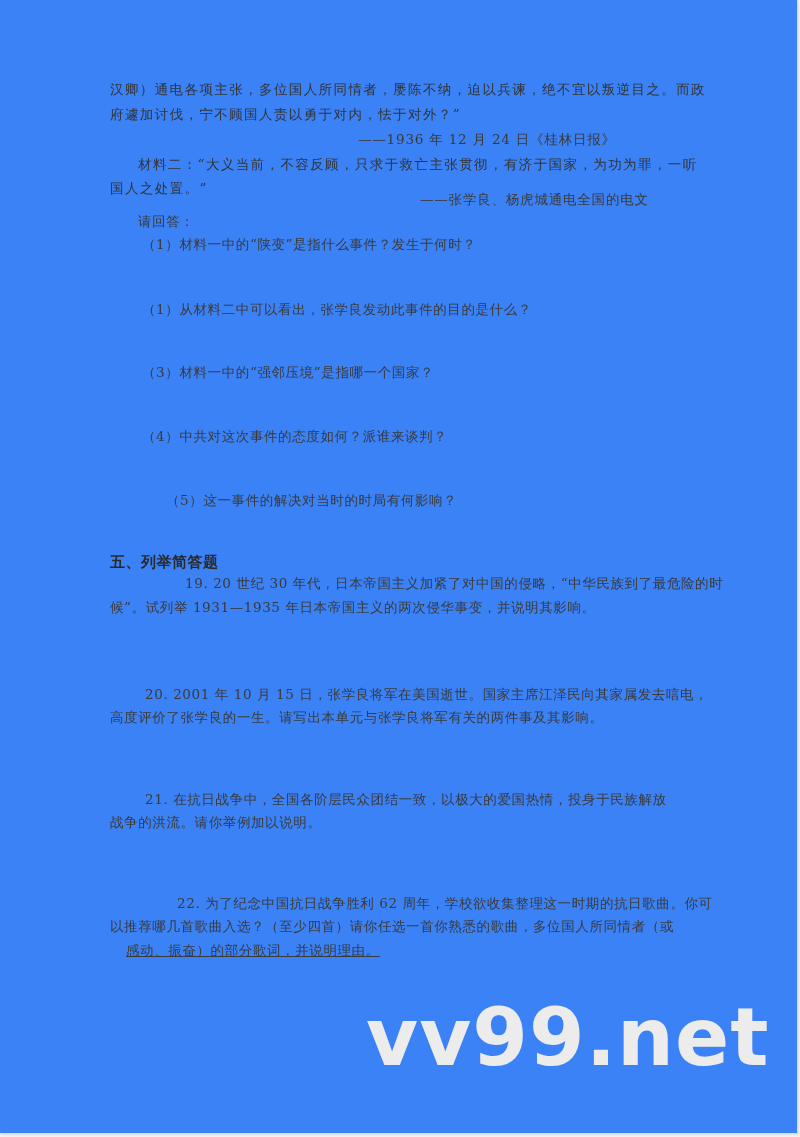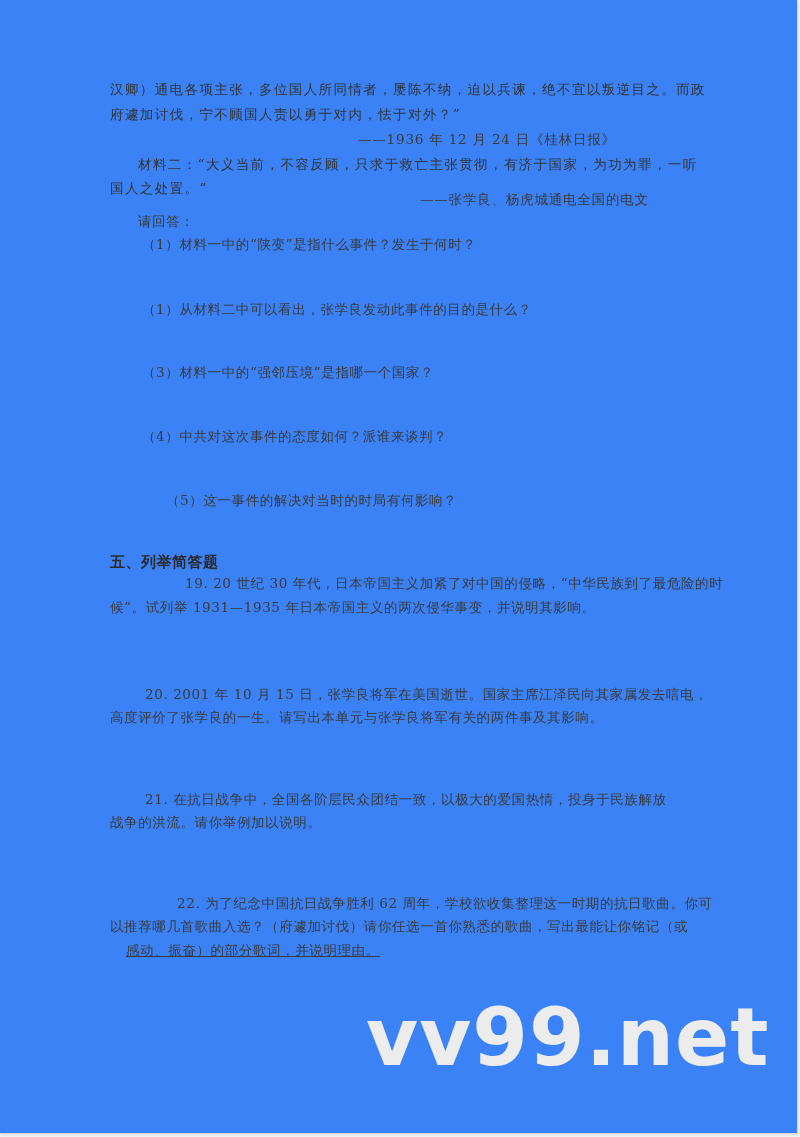--- a/index.html
+++ b/index.html
@@ -89,17 +89,17 @@
   <div class="line" style="left:145px; top:573px;margin-left:40px;">19. 20 世纪 30 年代，日本帝国主义加紧了对中国的侵略，“中华民族到了最危险的时</div>
   <div class="line" style="left:110px; top:597px;">候”。试列举 1931—1935 年日本帝国主义的两次侵华事变，并说明其影响。</div>
 
   <div class="line" style="left:145px; top:684px;">20. 2001 年 10 月 15 日，张学良将军在美国逝世。国家主席江泽民向其家属发去唁电，</div>
   <div class="line" style="left:110px; top:707px;">高度评价了张学良的一生。请写出本单元与张学良将军有关的两件事及其影响。</div>
 
   <div class="line" style="left:145px; top:789px;">21. 在抗日战争中，全国各阶层民众团结一致，以极大的爱国热情，投身于民族解放</div>
   <div class="line" style="left:110px; top:812px;">战争的洪流。请你举例加以说明。</div>
 
   <div class="line" style="left:145px; top:893px;margin-left:32px;">22. 为了纪念中国抗日战争胜利 62 周年，学校欲收集整理这一时期的抗日歌曲。你可</div>
-  <div class="line" style="left:110px; top:916px;">以推荐哪几首歌曲入选？（府遽加讨伐）请你任选一首你熟悉的歌曲，写出最能让你铭记（或</div>
+  <div class="line" style="left:110px; top:916px;">以推荐哪几首歌曲入选？（至少四首）请你任选一首你熟悉的歌曲，多位国人所同情者（或</div>
   <div class="line" style="left:126px; top:940px;text-decoration:underline;">感动、振奋）的部分歌词，并说明理由。</div>
 
   <div class="watermark">vv99.net</div>
 </div>
 
 </body></html>

